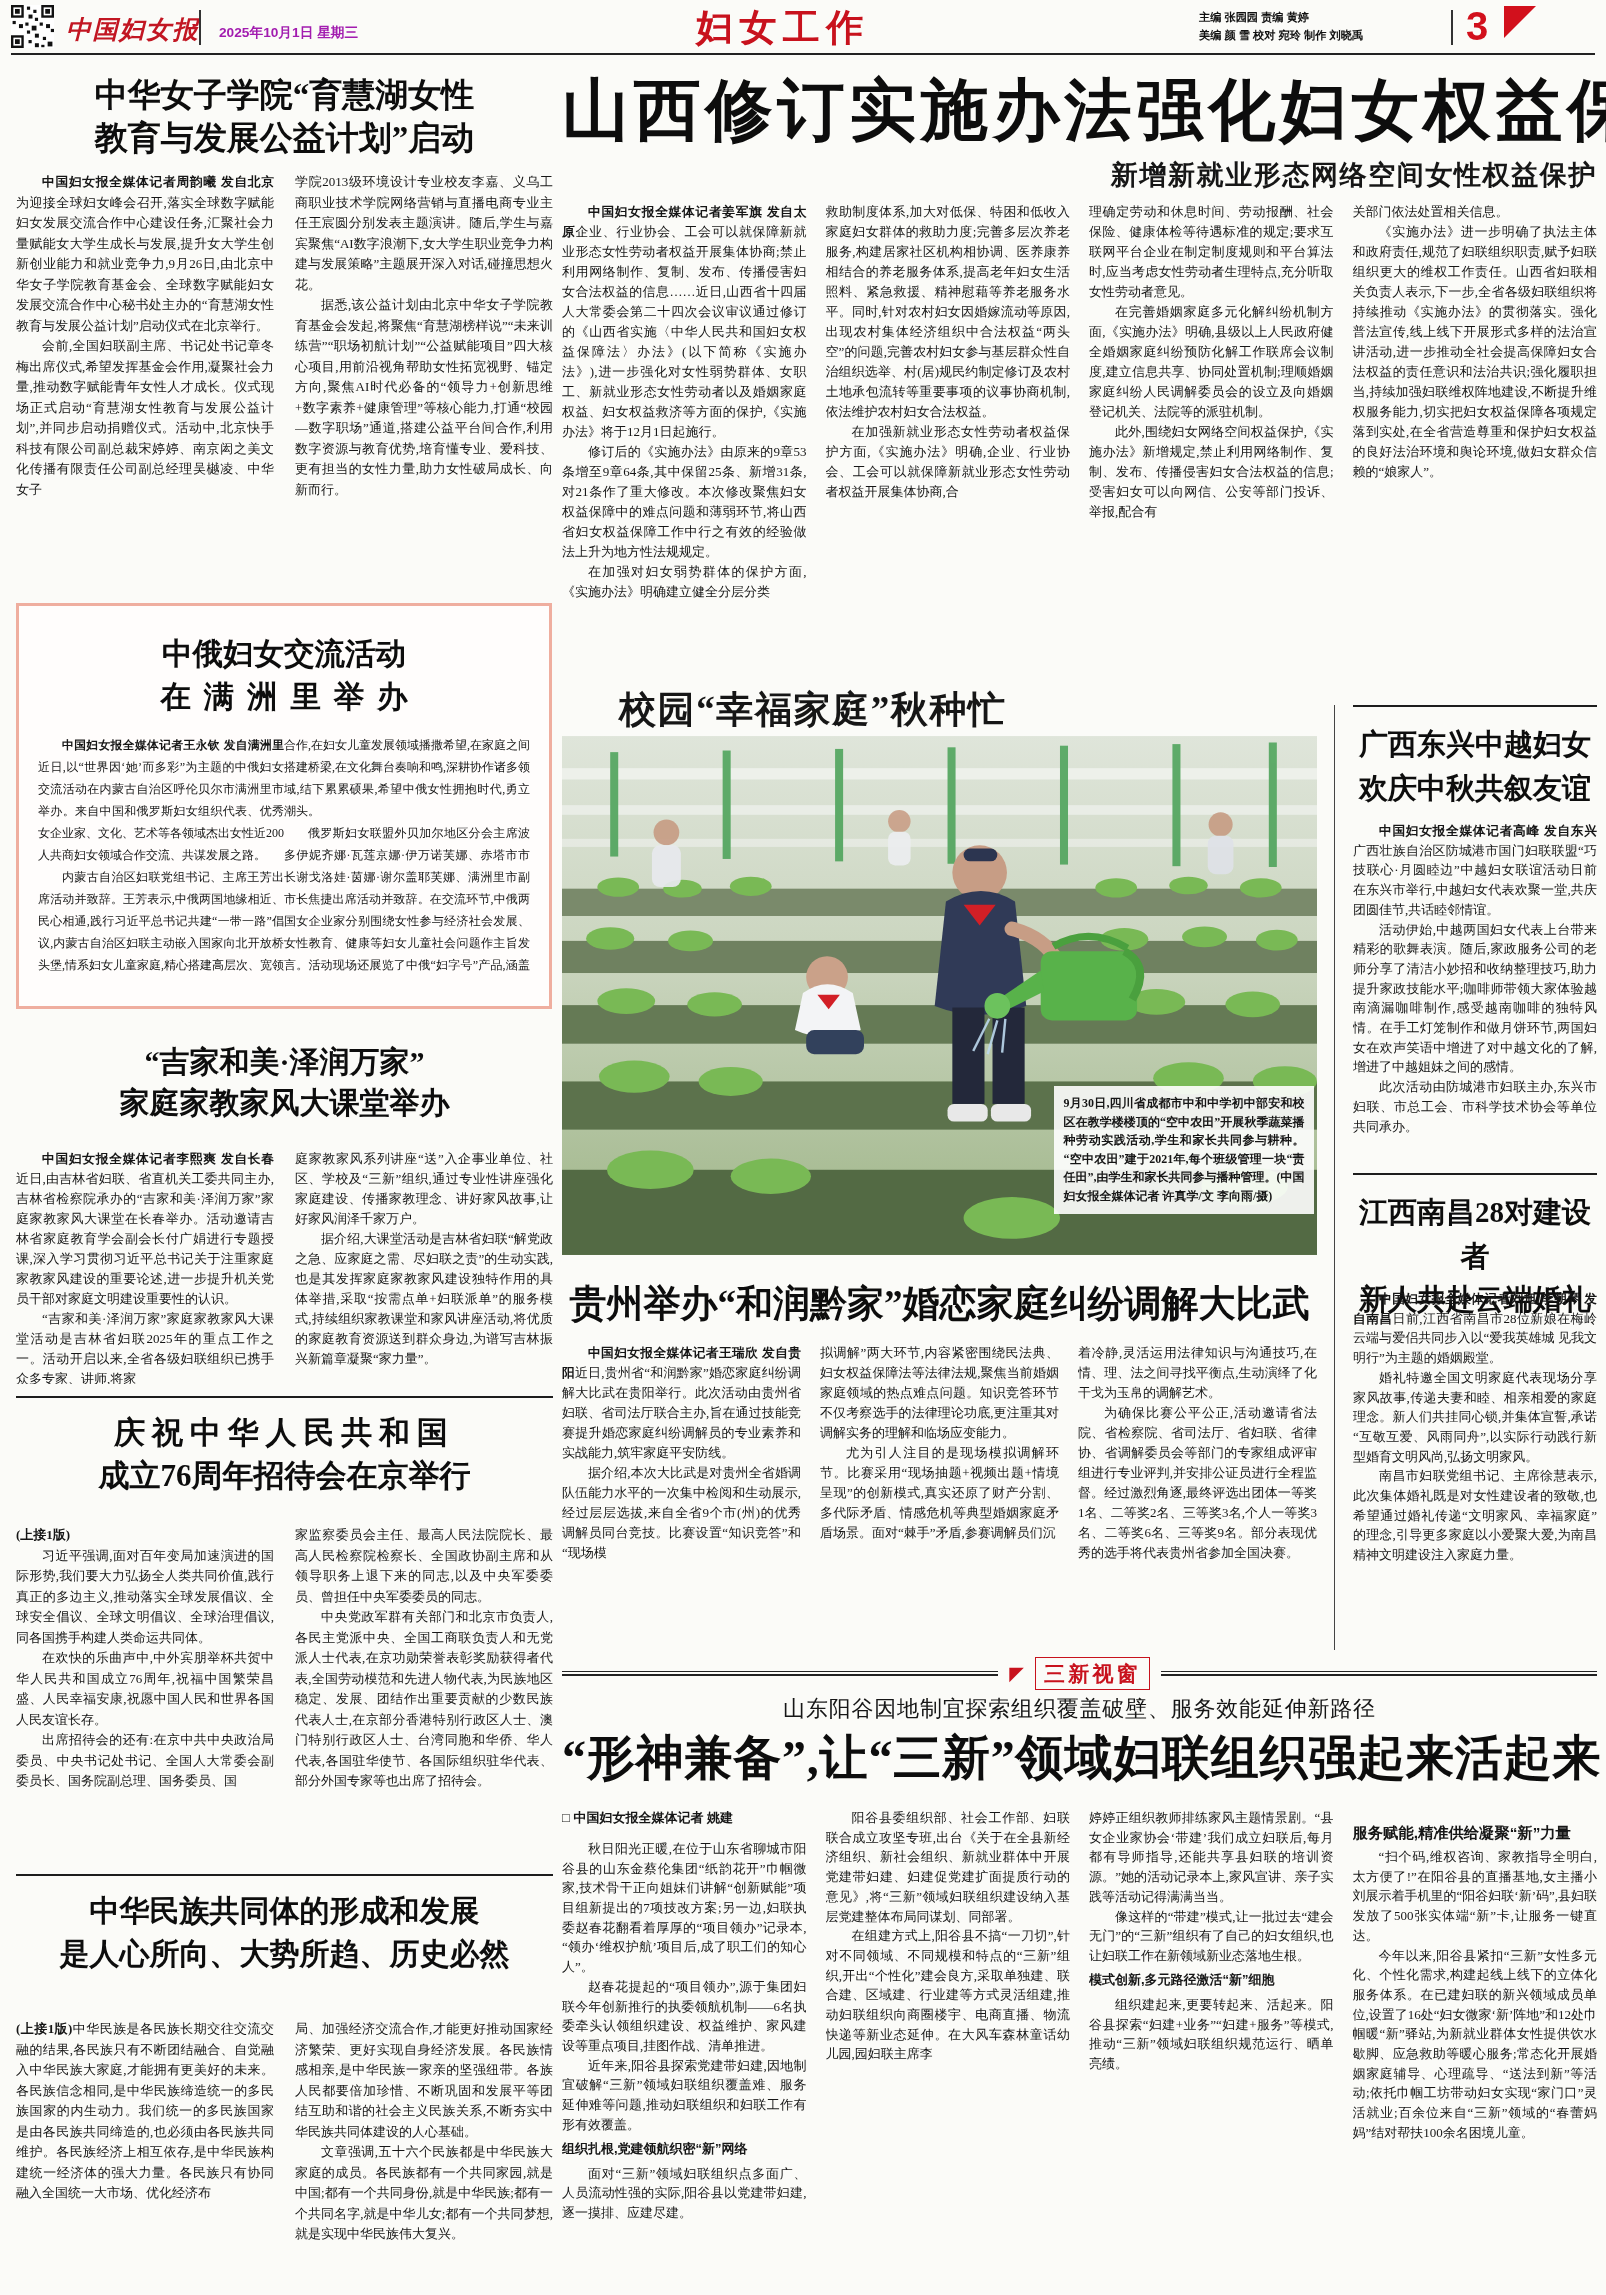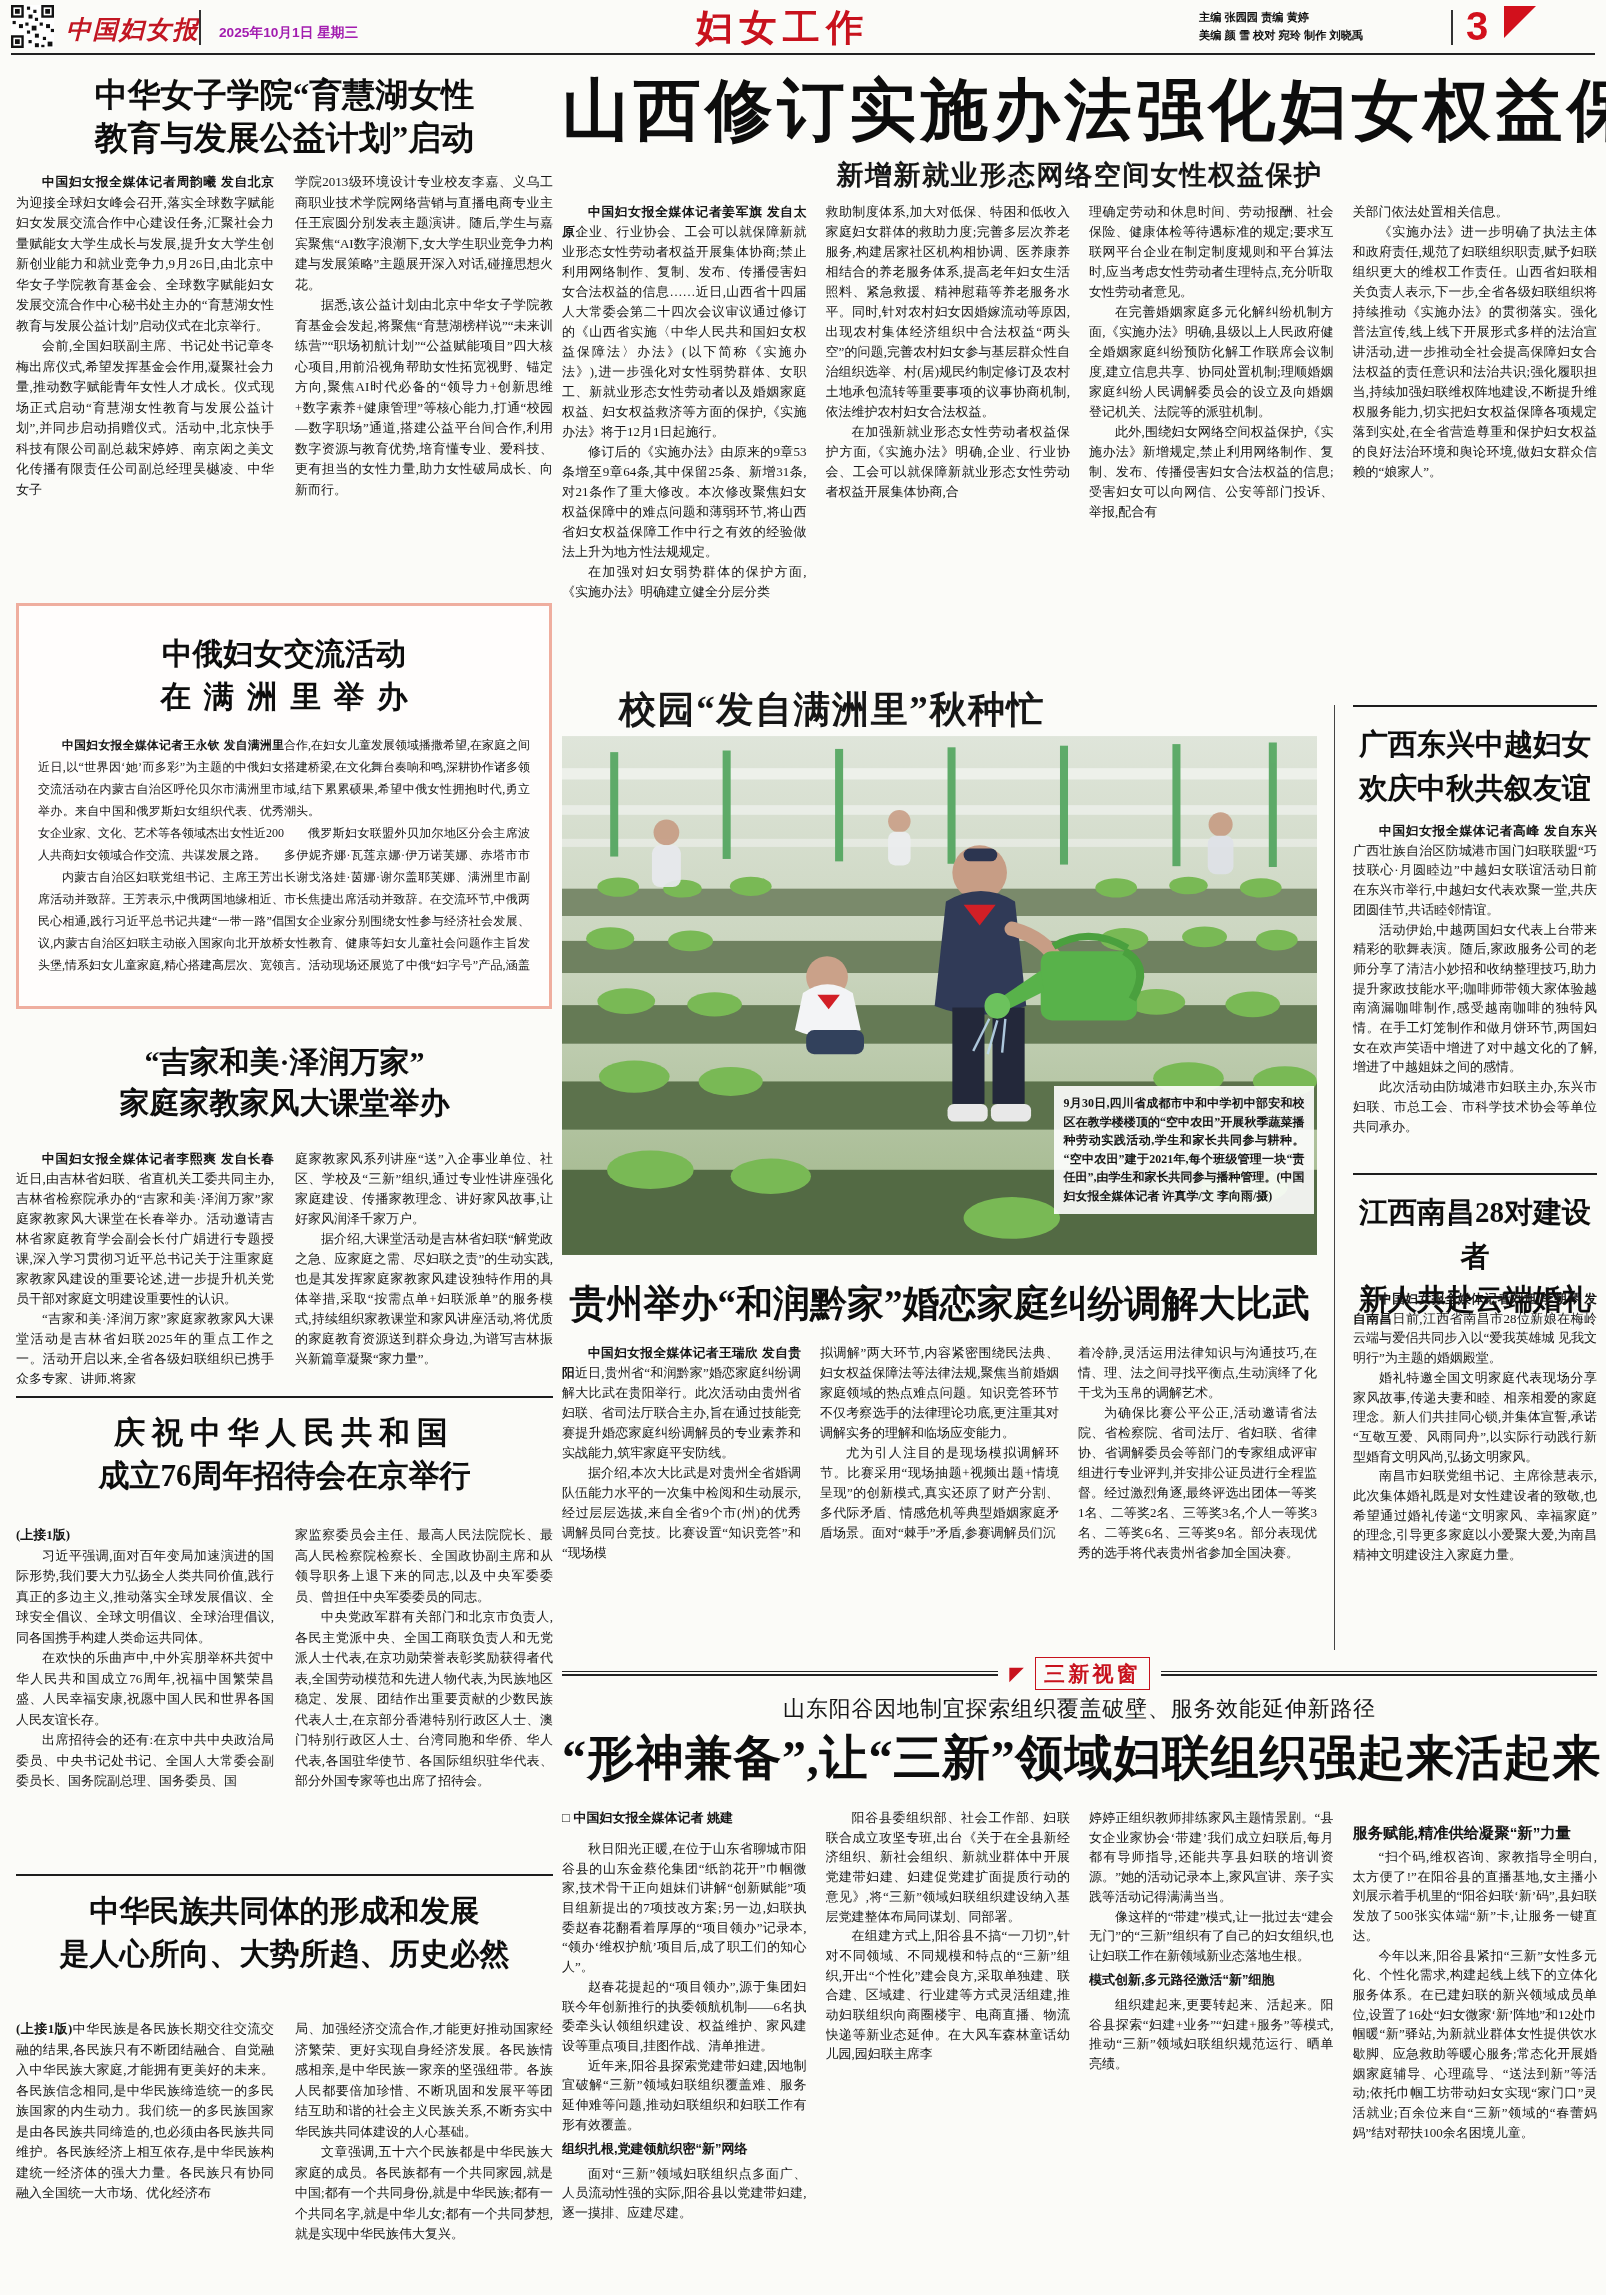--- a/index.html
+++ b/index.html
@@ -34,21 +34,21 @@
   .tB{font-size:30.5px;line-height:1.42;}
   .tB .sp{letter-spacing:.42em;margin-right:-.42em;}
   .bodyB{font-size:12px;line-height:22px;}
   .tC{font-size:30px;line-height:1.38;}
   .bodyC{font-size:13px;line-height:20px;gap:21px;}
   .tD{font-size:31px;line-height:1.4;}
   .bodyD{font-size:13px;line-height:20.5px;gap:21px;}
   .tE{font-size:30px;line-height:1.42;}
   .bodyE{font-size:13px;line-height:20.5px;gap:21px;margin-top:22px;}
   .tF{font-size:67px;line-height:1;letter-spacing:4.8px;white-space:nowrap;}
-  .stF{font-size:27px;font-weight:700;text-align:center;letter-spacing:1.6px;}
+  .stF{font-size:27px;font-weight:700;text-align:right;letter-spacing:1.6px;}
   .bodyF{font-size:13px;line-height:20px;gap:19px;justify-content:flex-end;}
   .tCampus{font-size:37px;font-weight:900;letter-spacing:1.6px;}
   .caption{background:rgba(255,255,255,.9);font-size:12px;font-weight:700;line-height:1.55;
            text-align:justify;padding:8px 9.6px;}
   .tGZ{font-size:37px;line-height:1.2;white-space:nowrap;}
   .bodyGZ{font-size:13px;line-height:20px;gap:19px;}
   .tR{font-size:29px;line-height:1.5;}
   .bodyR{font-size:13px;line-height:19.7px;}
   
   .sx-band{display:flex;align-items:center;gap:11.2px;}
@@ -236,21 +236,21 @@
         </div>
     </div>
     <div class="col">
       <p class="para cont">关部门依法处置相关信息。</p>
       <div>
           <p class="para">《实施办法》进一步明确了执法主体和政府责任,规范了妇联组织职责,赋予妇联组织更大的维权工作责任。山西省妇联相关负责人表示,下一步,全省各级妇联组织将持续推动《实施办法》的贯彻落实。强化普法宣传,线上线下开展形式多样的法治宣讲活动,进一步推动全社会提高保障妇女合法权益的责任意识和法治共识;强化履职担当,持续加强妇联维权阵地建设,不断提升维权服务能力,切实把妇女权益保障各项规定落到实处,在全省营造尊重和保护妇女权益的良好法治环境和舆论环境,做妇女群众信赖的“娘家人”。</p>
         </div>
     </div>
   </div>
 
-  <div class="abs tCampus" style="left:619px;top:685px">校园“发自满洲里”秋种忙</div>
+  <div class="abs tCampus" style="left:619px;top:685px">校园“幸福家庭”秋种忙</div>
   <div class="abs" style="left:562px;top:736px;width:755px;height:519px">
     <svg width="755" height="519" viewBox="0 0 940 646">
       <defs>
         <linearGradient id="sky" x1="0" y1="0" x2="0" y2="1">
           <stop offset="0" stop-color="#dfe5da"></stop>
             <stop offset=".45" stop-color="#c9d4bd"></stop>
             <stop offset="1" stop-color="#9db486"></stop>
         </linearGradient>
       </defs>
       <rect width="940" height="646" fill="url(#sky)"></rect>

